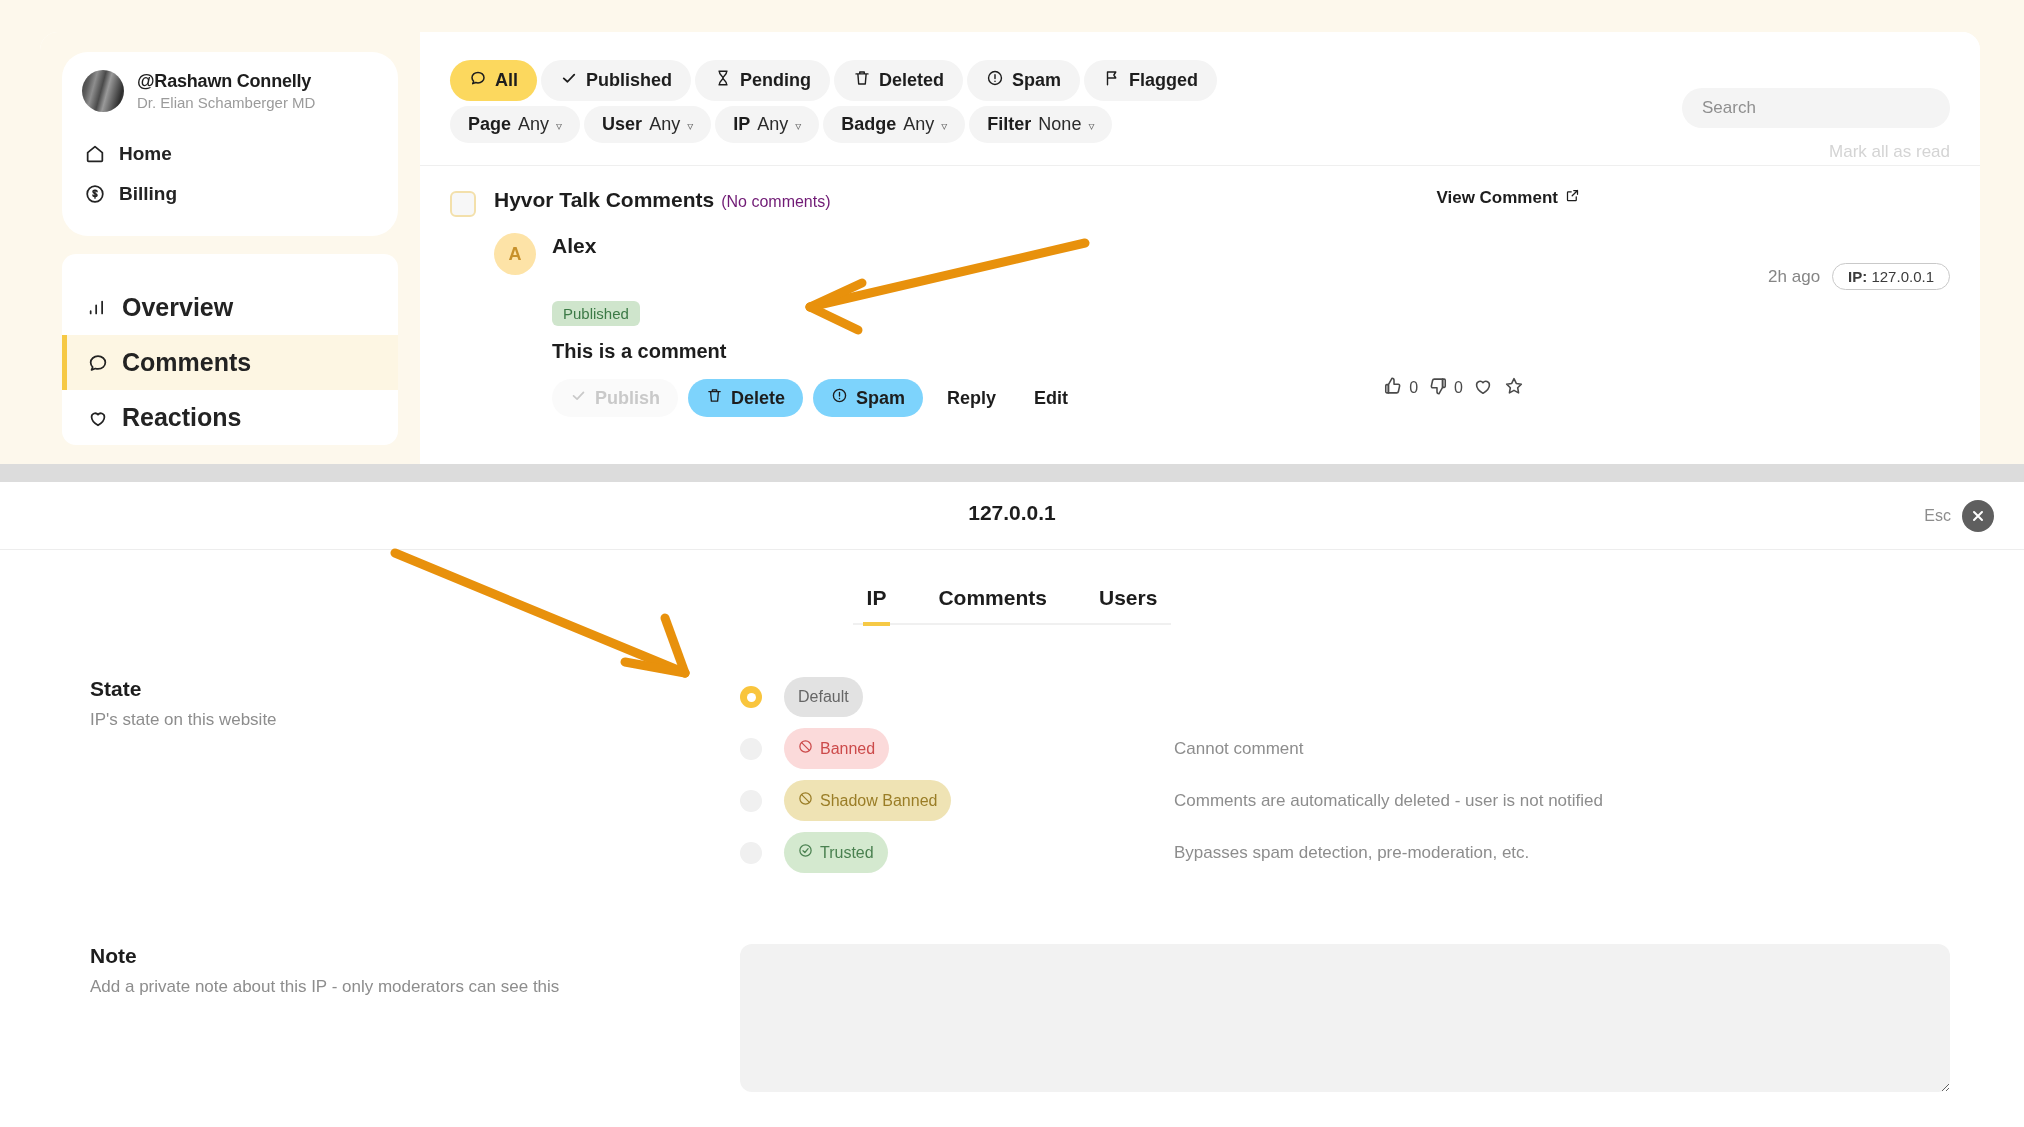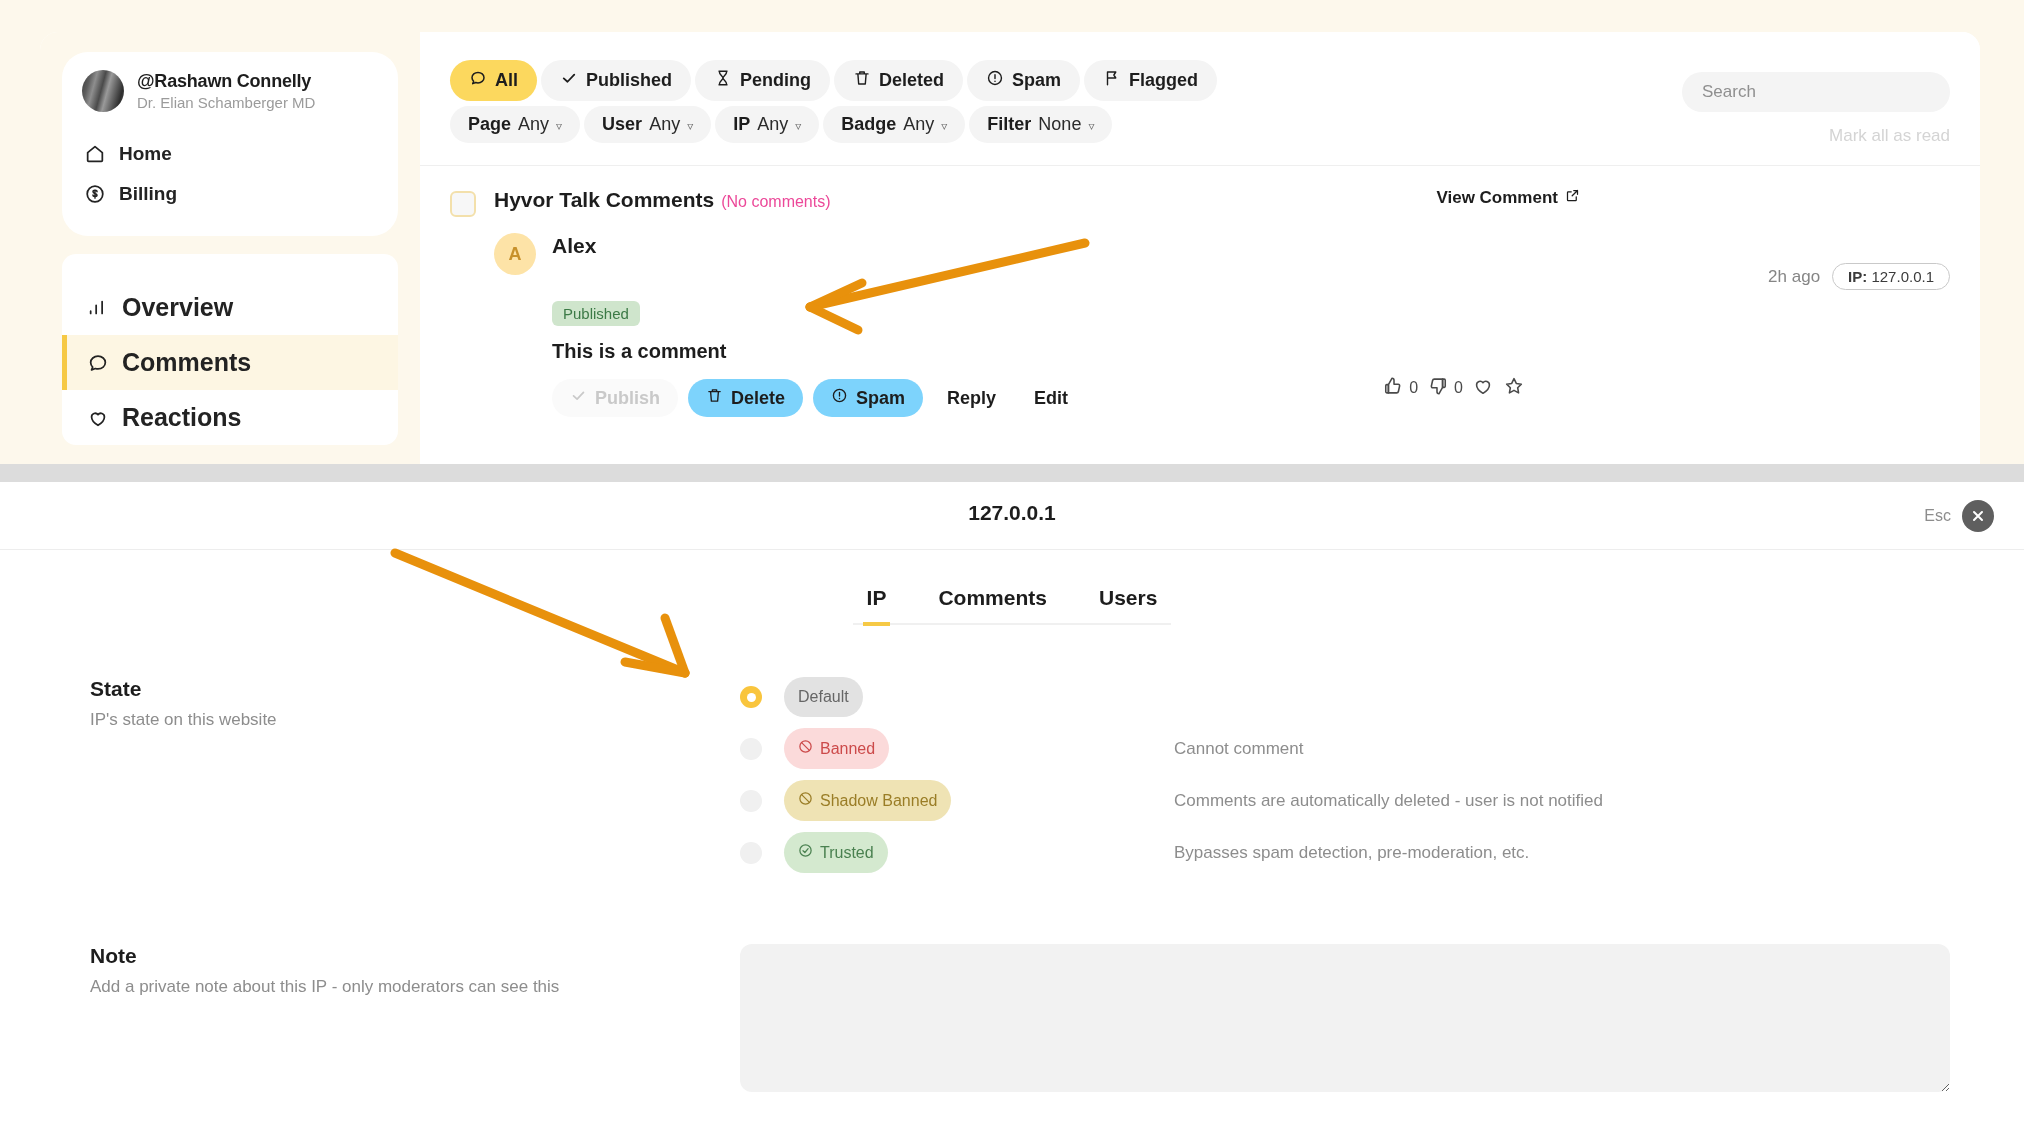--- a/index.html
+++ b/index.html
@@ -78,42 +78,42 @@
   .chip-row.second { margin-top: 5px; }
   .chip2 {
     display: inline-flex; align-items: baseline; gap: 7px;
     background: #f4f4f4; border-radius: 999px;
     padding: 8px 18px; font-size: 18px; color: #1d1d1d; white-space: nowrap;
   }
   .chip2 b { font-weight: 700; }
   .chip2 .val { color: #2b2b2b; font-weight: 400; }
   .chip2 .caret { font-size: 12px; color: #6d6d6d; }
 
-  #search-wrap { position: absolute; right: 30px; top: 40px; text-align: right; }
+  #search-wrap { position: absolute; right: 30px; top: 56px; text-align: right; }
   #search-input {
     width: 268px; height: 40px; border: none; outline: none;
     background: #f4f4f4; border-radius: 999px;
     padding: 0 20px; font-size: 17px; color: #333;
     font-family: "Liberation Sans", sans-serif;
   }
   #search-input::placeholder { color: #8f8f8f; }
   #mark-read {
     margin-top: 14px; font-size: 17px; color: #d4d4d4; font-weight: 500;
     background: none; border: none; cursor: pointer;
     font-family: "Liberation Sans", sans-serif;
   }
 
   #comment-list { margin-top: 22px; border-top: 1px solid #efefef; padding: 22px 30px 0 30px; position: relative; }
   .c-head { display: flex; align-items: flex-start; gap: 18px; }
   .c-check {
     width: 26px; height: 26px; border: 2px solid #f3e0ab; border-radius: 6px;
     background: #f7f7f7; flex: none; margin-top: 3px;
   }
   .c-title { font-size: 21px; font-weight: 700; color: #1d1d1d; }
-  .c-title .muted { font-size: 16px; font-weight: 400; color: #ec4899; margin-left: 7px; }
+  .c-title .muted { font-size: 16px; font-weight: 400; color: #701a75; margin-left: 7px; }
   #view-comment {
     position: absolute; right: 400px; top: 22px;
     font-size: 17px; font-weight: 700; color: #1d1d1d;
     display: inline-flex; align-items: center; gap: 7px; cursor: pointer;
   }
   .c-body { margin-left: 44px; margin-top: 16px; display: flex; gap: 16px; }
   .c-av {
     width: 42px; height: 42px; border-radius: 50%; background: #fde3a7;
     color: #c7912c; font-size: 18px; font-weight: 600;
     display: flex; align-items: center; justify-content: center; flex: none;

